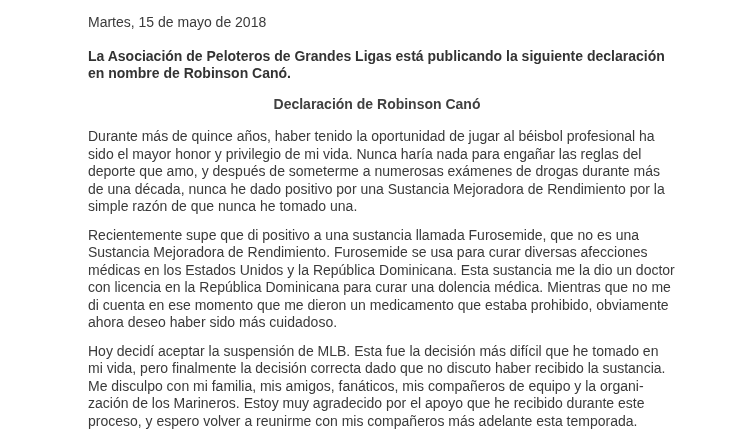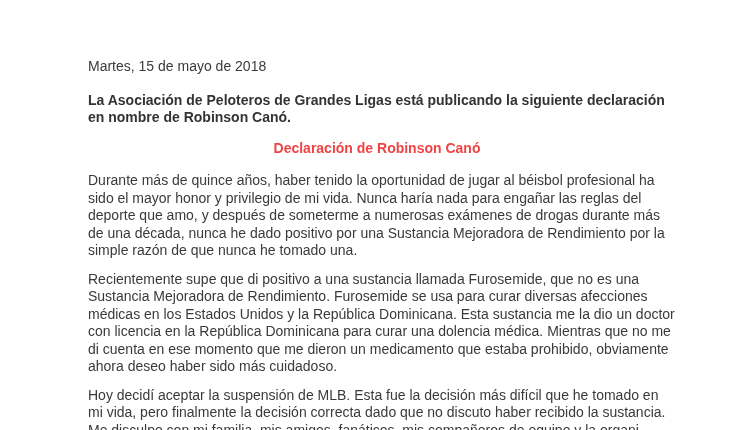--- a/index.html
+++ b/index.html
@@ -27,34 +27,33 @@
   .body-para {
     font-size: 14px;
     line-height: 17.5px;
     color: #3a3a3a;
     font-weight: 400;
     white-space: pre;
     margin: 0;
   }
   .date-line {
     margin-bottom: 16px;
-    margin-top: 44px;
   }
   .intro-para {
     font-size: 14px;
     line-height: 17.5px;
     color: #333333;
     font-weight: 700;
     white-space: pre;
     margin: 0 0 13px 0;
   }
   .statement-title {
     font-size: 14px;
     line-height: 17.5px;
-    color: #ef4444;
+    color: #404040;
     font-weight: 700;
     text-align: center;
     margin: 0 0 15px 0;
   }
   .body-para {
     margin-bottom: 11px;
   }
 </style>
 </head>
 <body>

